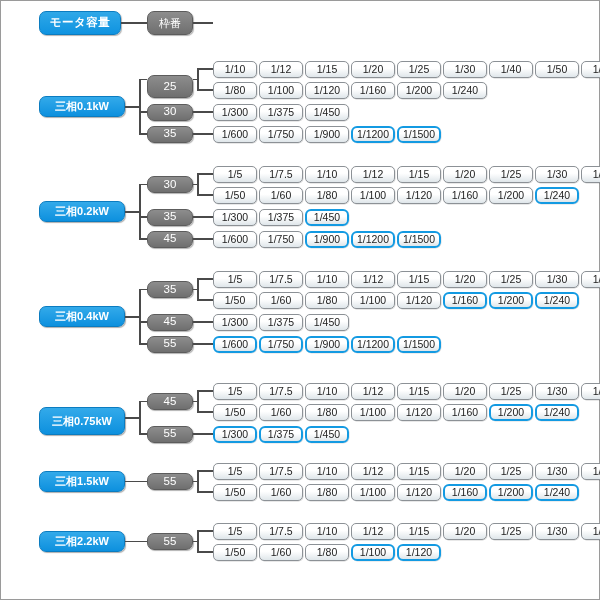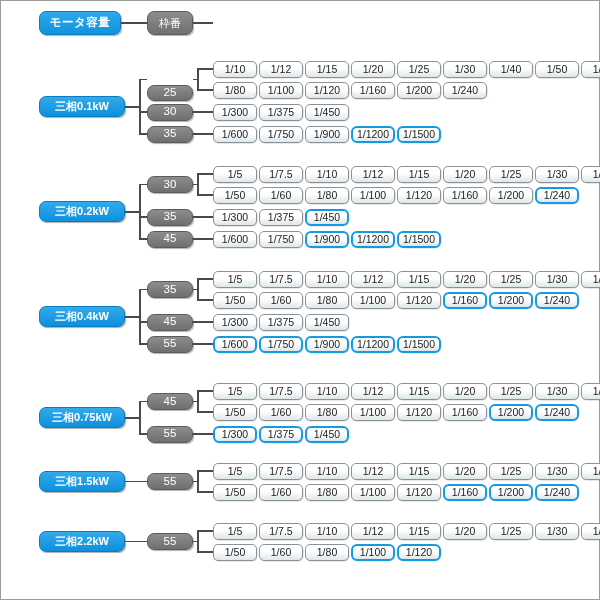--- a/index.html
+++ b/index.html
@@ -146,21 +146,21 @@
       <div class="node ratio" style="left: 442px; top: 59.5px; width: 44px; height: 17px;">1/30</div>
       <div class="node ratio" style="left: 488px; top: 59.5px; width: 44px; height: 17px;">1/40</div>
       <div class="node ratio" style="left: 534px; top: 59.5px; width: 44px; height: 17px;">1/50</div>
       <div class="node ratio" style="left: 580px; top: 59.5px; width: 44px; height: 17px;">1/60</div>
       <div class="node ratio" style="left: 212px; top: 80.5px; width: 44px; height: 17px;">1/80</div>
       <div class="node ratio" style="left: 258px; top: 80.5px; width: 44px; height: 17px;">1/100</div>
       <div class="node ratio" style="left: 304px; top: 80.5px; width: 44px; height: 17px;">1/120</div>
       <div class="node ratio" style="left: 350px; top: 80.5px; width: 44px; height: 17px;">1/160</div>
       <div class="node ratio" style="left: 396px; top: 80.5px; width: 44px; height: 17px;">1/200</div>
       <div class="node ratio" style="left: 442px; top: 80.5px; width: 44px; height: 17px;">1/240</div>
-      <div class="node frame" style="left: 146px; top: 84px; width: 46px; height: 16px;">25</div>
+      <div class="node frame" style="left: 146px; top: 74px; width: 46px; height: 23px;">25</div>
       <div class="ln h" style="left: 192px; top: 77.75px; width: 4px;"></div>
       <div class="ln v" style="left: 196px; top: 67.25px; height: 22.5px;"></div>
       <div class="ln h" style="left: 196px; top: 67.25px; width: 16px;"></div>
       <div class="ln h" style="left: 196px; top: 88.25px; width: 16px;"></div>
       <div class="node ratio" style="left: 212px; top: 102.5px; width: 44px; height: 17px;">1/300</div>
       <div class="node ratio" style="left: 258px; top: 102.5px; width: 44px; height: 17px;">1/375</div>
       <div class="node ratio" style="left: 304px; top: 102.5px; width: 44px; height: 17px;">1/450</div>
       <div class="node frame" style="left: 146px; top: 102.5px; width: 46px; height: 17px;">30</div>
       <div class="ln h" style="left: 192px; top: 110.25px; width: 20px;"></div>
       <div class="node ratio" style="left: 212px; top: 124.5px; width: 44px; height: 17px;">1/600</div>
@@ -276,21 +276,21 @@
       <div class="node frame" style="left: 146px; top: 392px; width: 46px; height: 17px;">45</div>
       <div class="ln h" style="left: 192px; top: 399.75px; width: 4px;"></div>
       <div class="ln v" style="left: 196px; top: 389.25px; height: 22.5px;"></div>
       <div class="ln h" style="left: 196px; top: 389.25px; width: 16px;"></div>
       <div class="ln h" style="left: 196px; top: 410.25px; width: 16px;"></div>
       <div class="node ratio hl" style="left: 212px; top: 424.5px; width: 44px; height: 17px;">1/300</div>
       <div class="node ratio hl" style="left: 258px; top: 424.5px; width: 44px; height: 17px;">1/375</div>
       <div class="node ratio hl" style="left: 304px; top: 424.5px; width: 44px; height: 17px;">1/450</div>
       <div class="node frame" style="left: 146px; top: 424.5px; width: 46px; height: 17px;">55</div>
       <div class="ln h" style="left: 192px; top: 432.25px; width: 20px;"></div>
-      <div class="node motor" style="left: 38px; top: 406.25px; width: 86px; height: 21px;">三相0.75kW</div>
+      <div class="node motor" style="left: 38px; top: 406.25px; width: 86px; height: 28px;">三相0.75kW</div>
       <div class="ln h" style="left: 124px; top: 416px; width: 14px;"></div>
       <div class="ln v" style="left: 138px; top: 399.75px; height: 34px;"></div>
       <div class="ln h" style="left: 138px; top: 399.75px; width: 8px;"></div>
       <div class="ln h" style="left: 138px; top: 432.25px; width: 8px;"></div>
       <div class="node ratio" style="left: 212px; top: 461.5px; width: 44px; height: 17px;">1/5</div>
       <div class="node ratio" style="left: 258px; top: 461.5px; width: 44px; height: 17px;">1/7.5</div>
       <div class="node ratio" style="left: 304px; top: 461.5px; width: 44px; height: 17px;">1/10</div>
       <div class="node ratio" style="left: 350px; top: 461.5px; width: 44px; height: 17px;">1/12</div>
       <div class="node ratio" style="left: 396px; top: 461.5px; width: 44px; height: 17px;">1/15</div>
       <div class="node ratio" style="left: 442px; top: 461.5px; width: 44px; height: 17px;">1/20</div>

